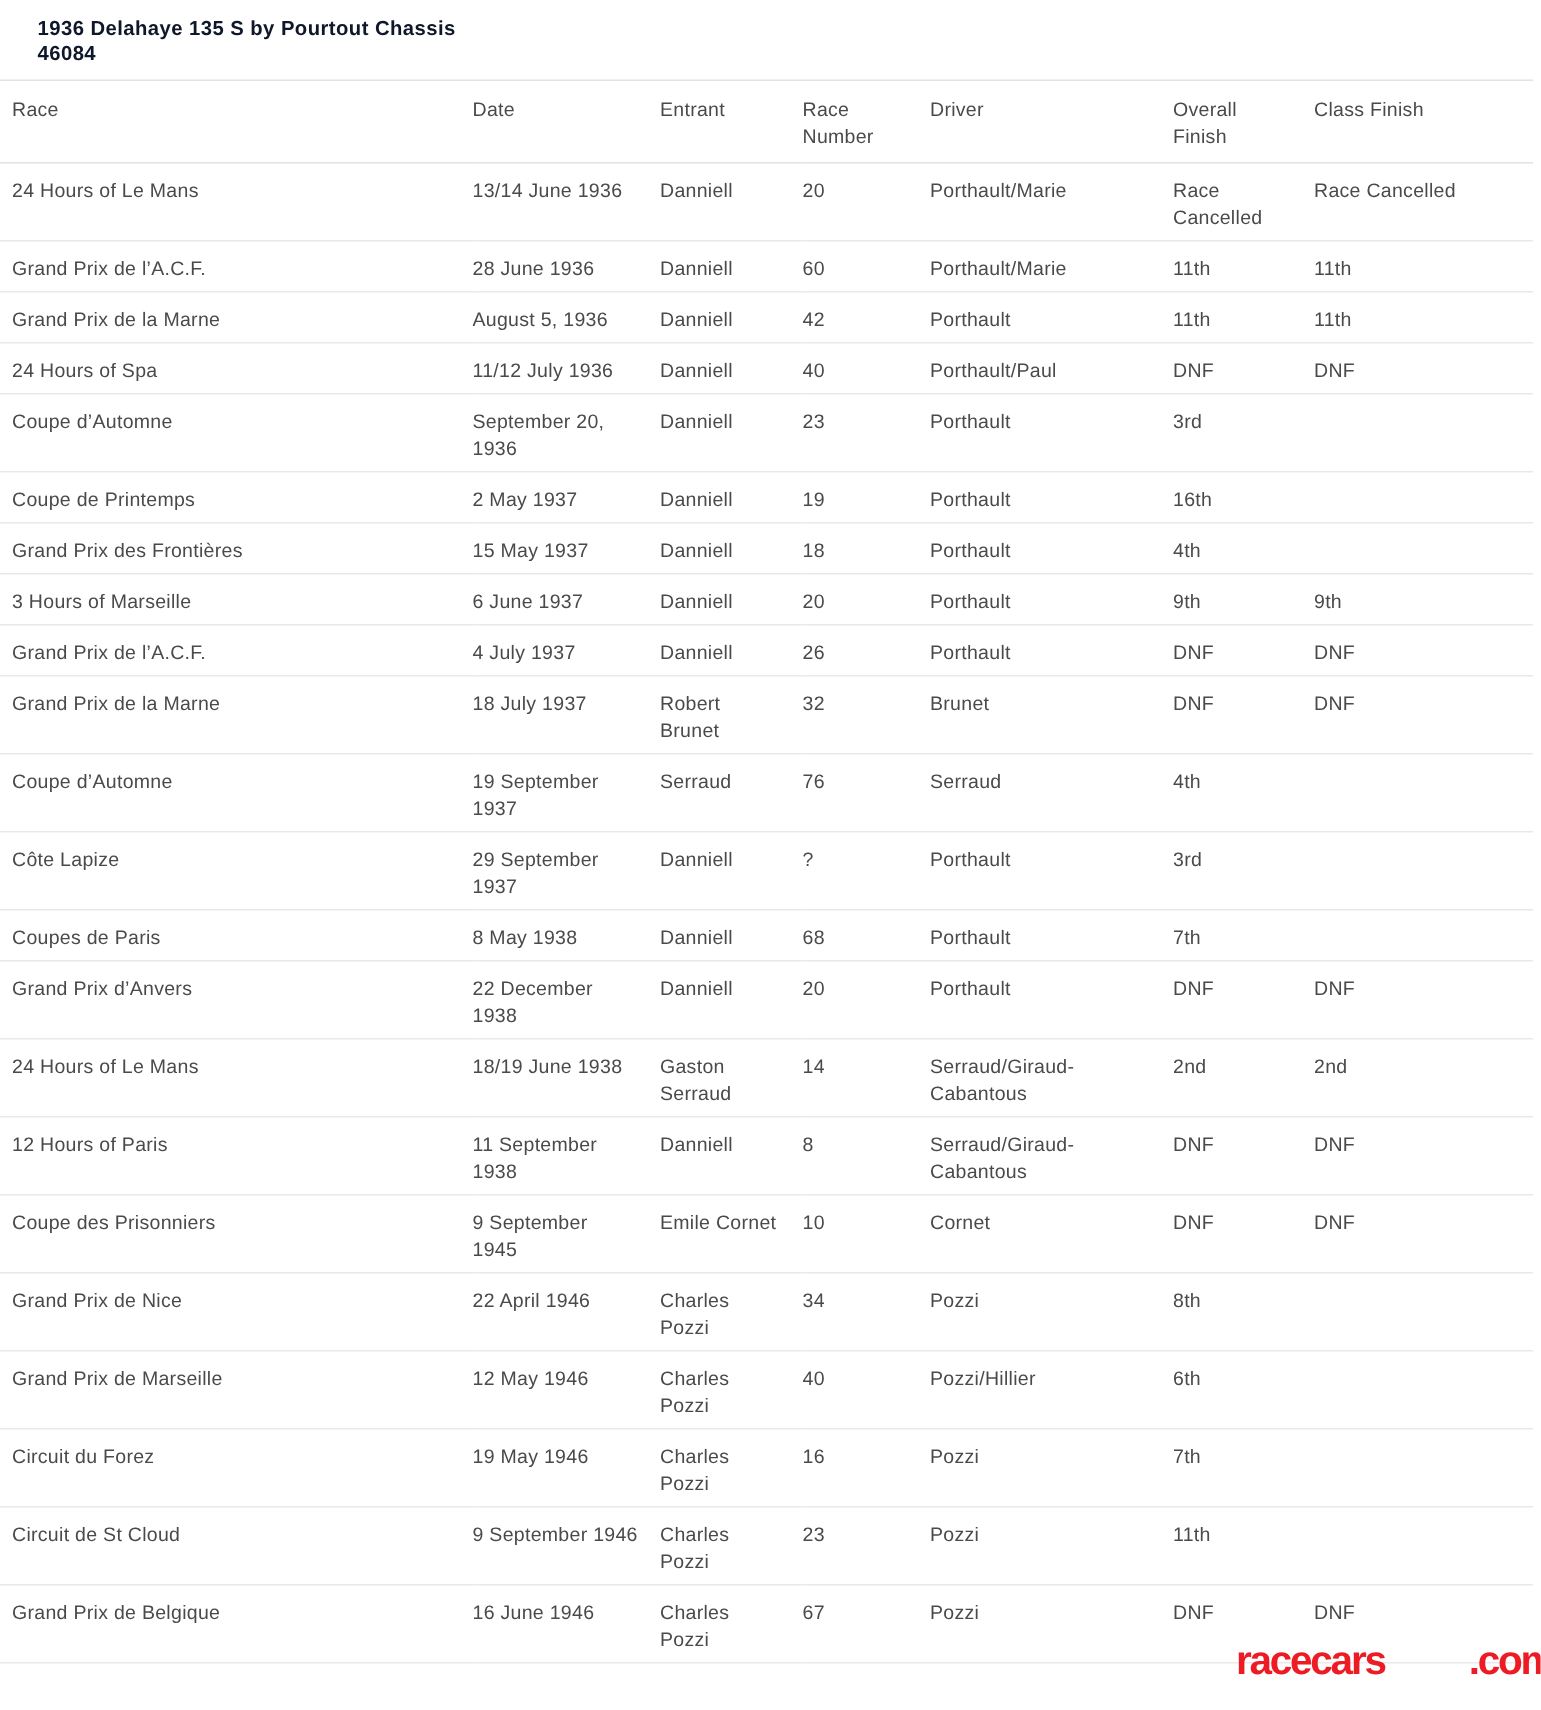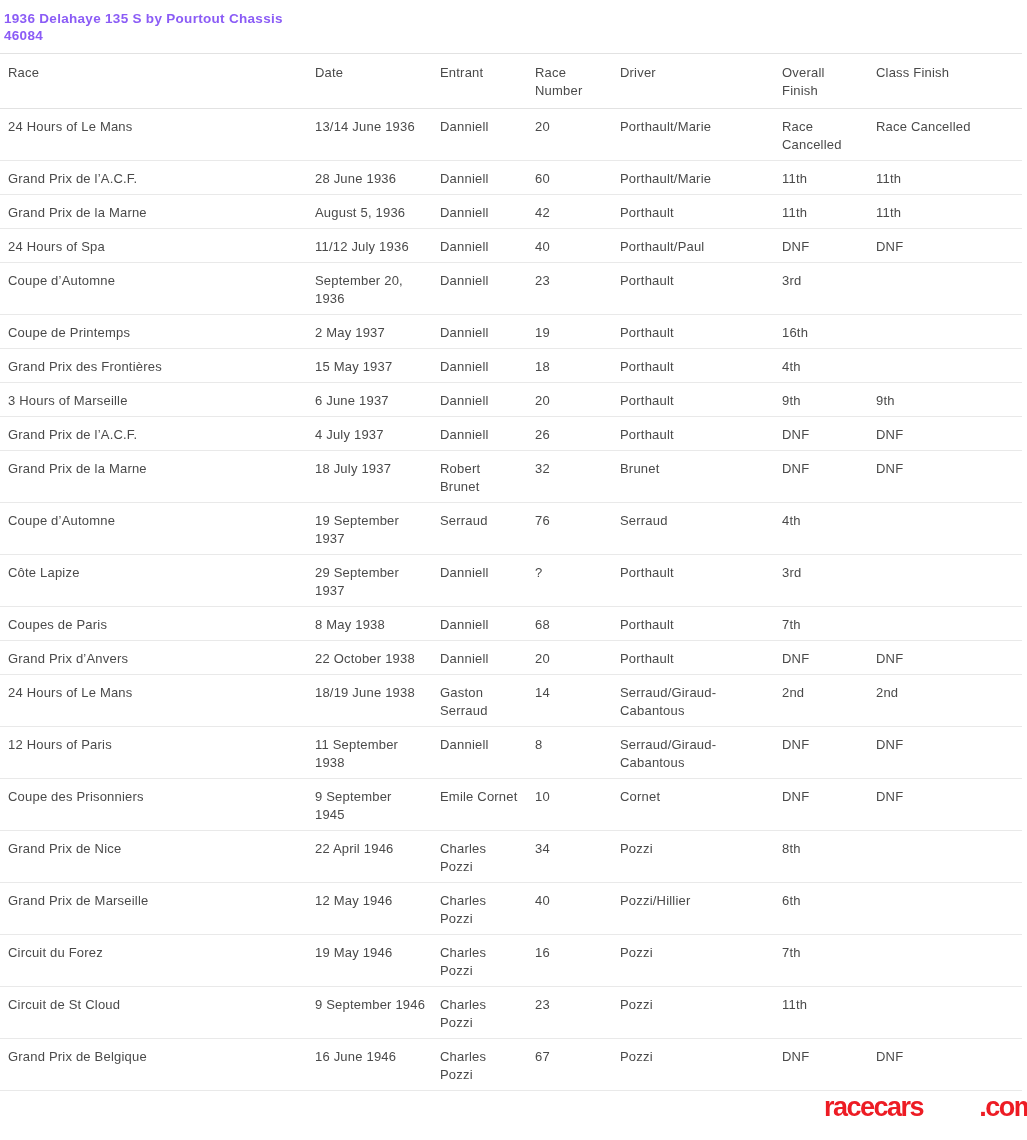--- a/index.html
+++ b/index.html
@@ -14,23 +14,23 @@
     position: relative;
   }
   .page {
     position: relative;
     width: 1027px;
     height: 1140px;
   }
   .title {
     font-size: 13.5px;
     font-weight: bold;
-    color: #8b5cf6;
+    color: #0f172a;
     margin: 0;
-    padding: 10px 0 9px 4px;
+    padding: 10px 0 9px 25px;
     line-height: 17px;
     white-space: pre-line;
     letter-spacing: 0.3px;
   }
   table.results {
     border-collapse: collapse;
     table-layout: fixed;
     width: 1022px;
     font-size: 13px;
   }
@@ -232,21 +232,21 @@
     <td>8 May 1938</td>
     <td>Danniell</td>
     <td>68</td>
     <td>Porthault</td>
     <td>7th</td>
     <td></td>
   </tr>
 
   <tr>
     <td>Grand Prix d’Anvers</td>
-    <td>22 October 1938</td>
+    <td>22 December 1938</td>
     <td>Danniell</td>
     <td>20</td>
     <td>Porthault</td>
     <td>DNF</td>
     <td>DNF</td>
   </tr>
 
   <tr>
     <td>24 Hours of Le Mans</td>
     <td>18/19 June 1938</td>

